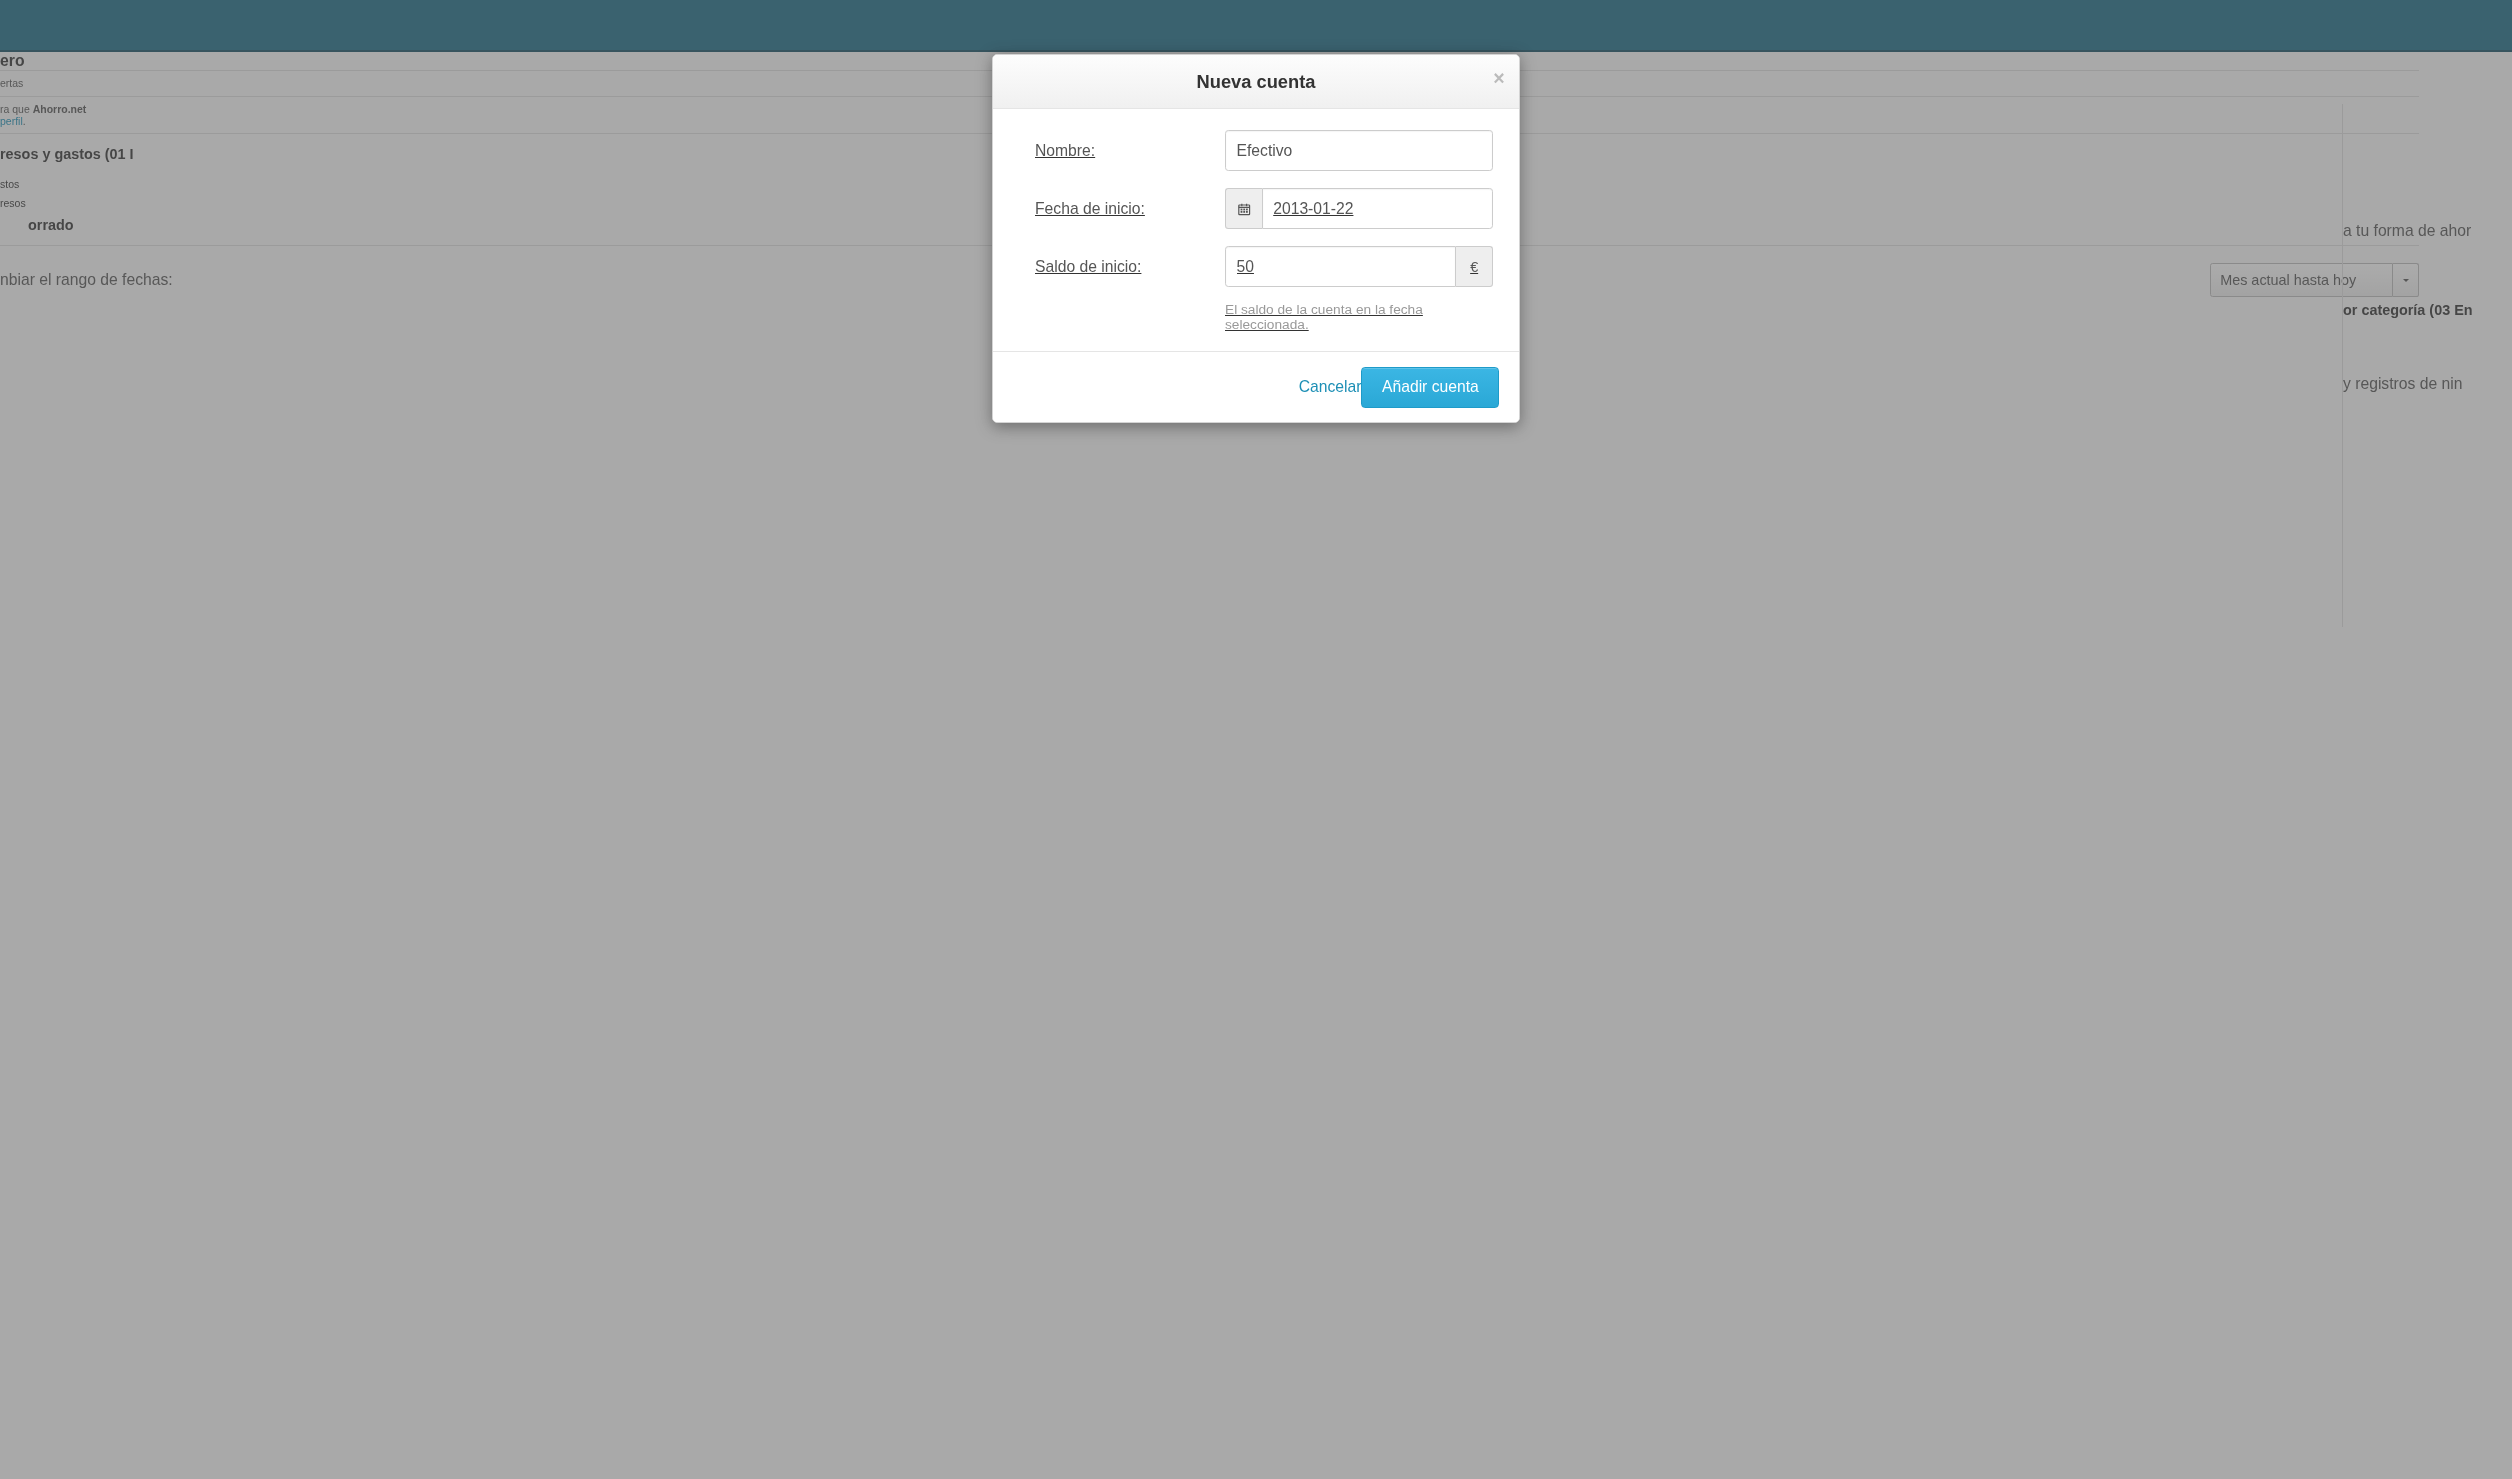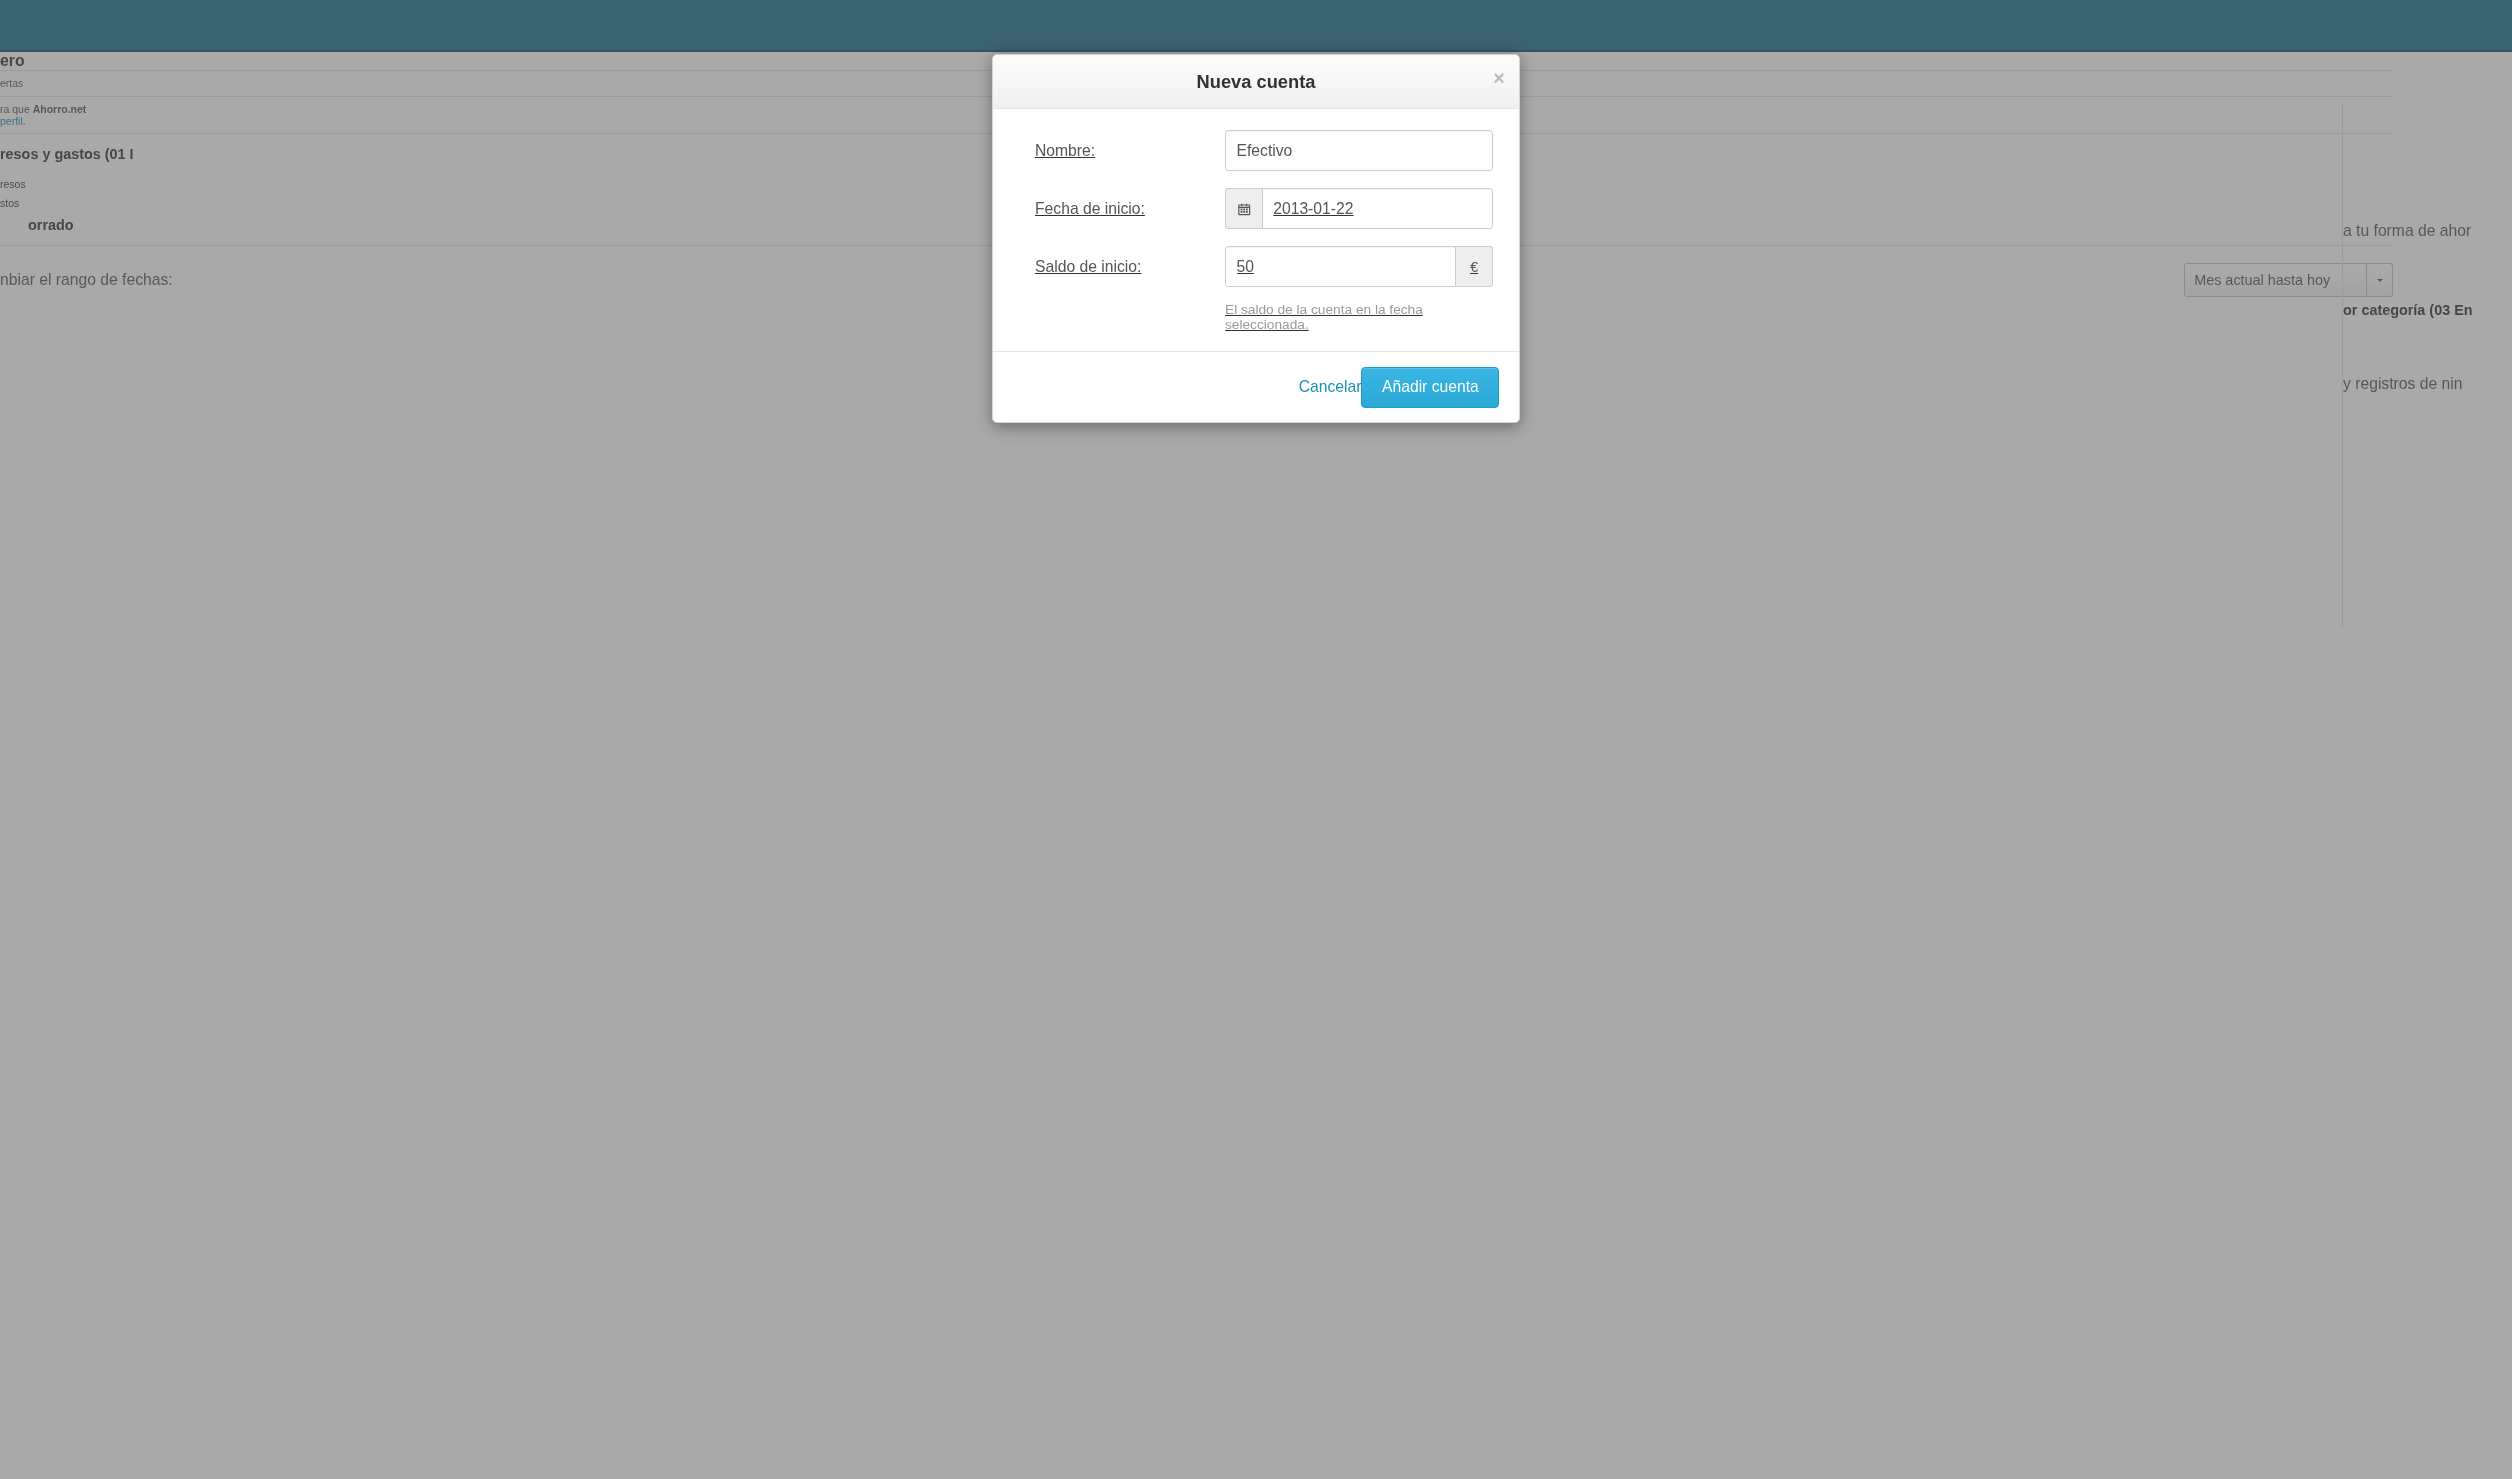--- a/index.html
+++ b/index.html
@@ -192,21 +192,21 @@
   }
 
   .bg-content {
     position: absolute;
     left: 0;
     right: 0;
     top: 52px;
     padding: 0;
   }
   .bg-left {
-    padding-right: 119px;
+    padding-right: 93px;
   }
   .divider { height: 0.7px; background: #ddd; margin: 0; }
 
   .date-range-row {
     display: flex;
     align-items: center;
     padding: 17px 0 17px 0;
     font-size: 15.7px;
     color: #555;
   }
@@ -222,22 +222,22 @@
     <div class="divider"></div>
     <div class="line">ertas</div>
     <div class="divider"></div>
     <div class="line">
       <span>ra que </span><b>Ahorro.net</b>
       <br>
       <span class="linkish">perfil</span><span>.</span>
     </div>
     <div class="divider"></div>
     <div class="section-title">resos y gastos (01 I</div>
+    <div class="subline">stos</div>
     <div class="subline">resos</div>
-    <div class="subline">stos</div>
     <div class="section-title" style="padding-top:3.9px;margin-left:28px;">orrado</div>
     <div class="divider"></div>
     <div class="date-range-row">
       <span>nbiar el rango de fechas:</span>
       <span style="flex:1"></span>
       <span class="bg-select-wrap">
         <span class="bg-select">Mes actual hasta hoy</span>
         <span class="bg-select-btn"></span>
       </span>
     </div>

